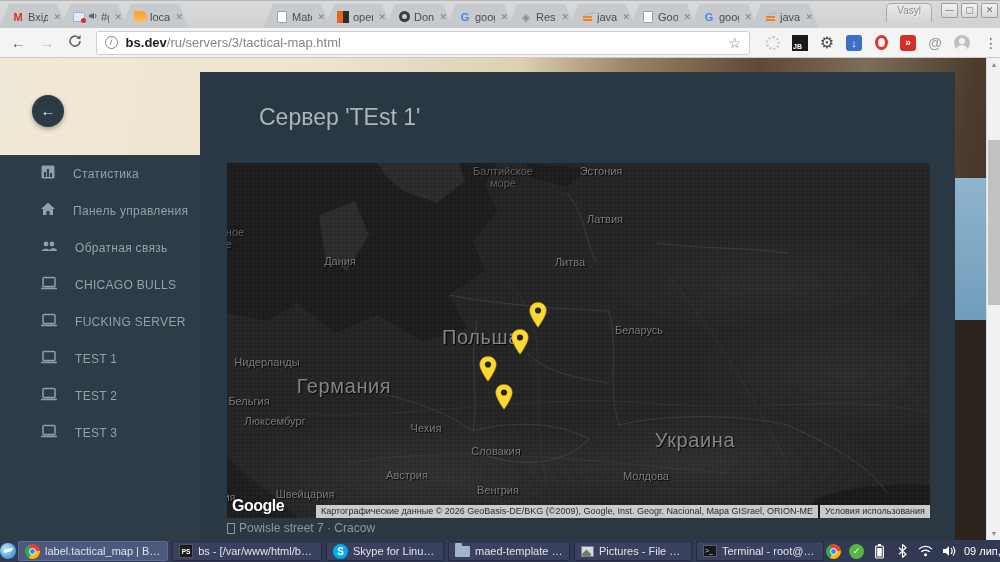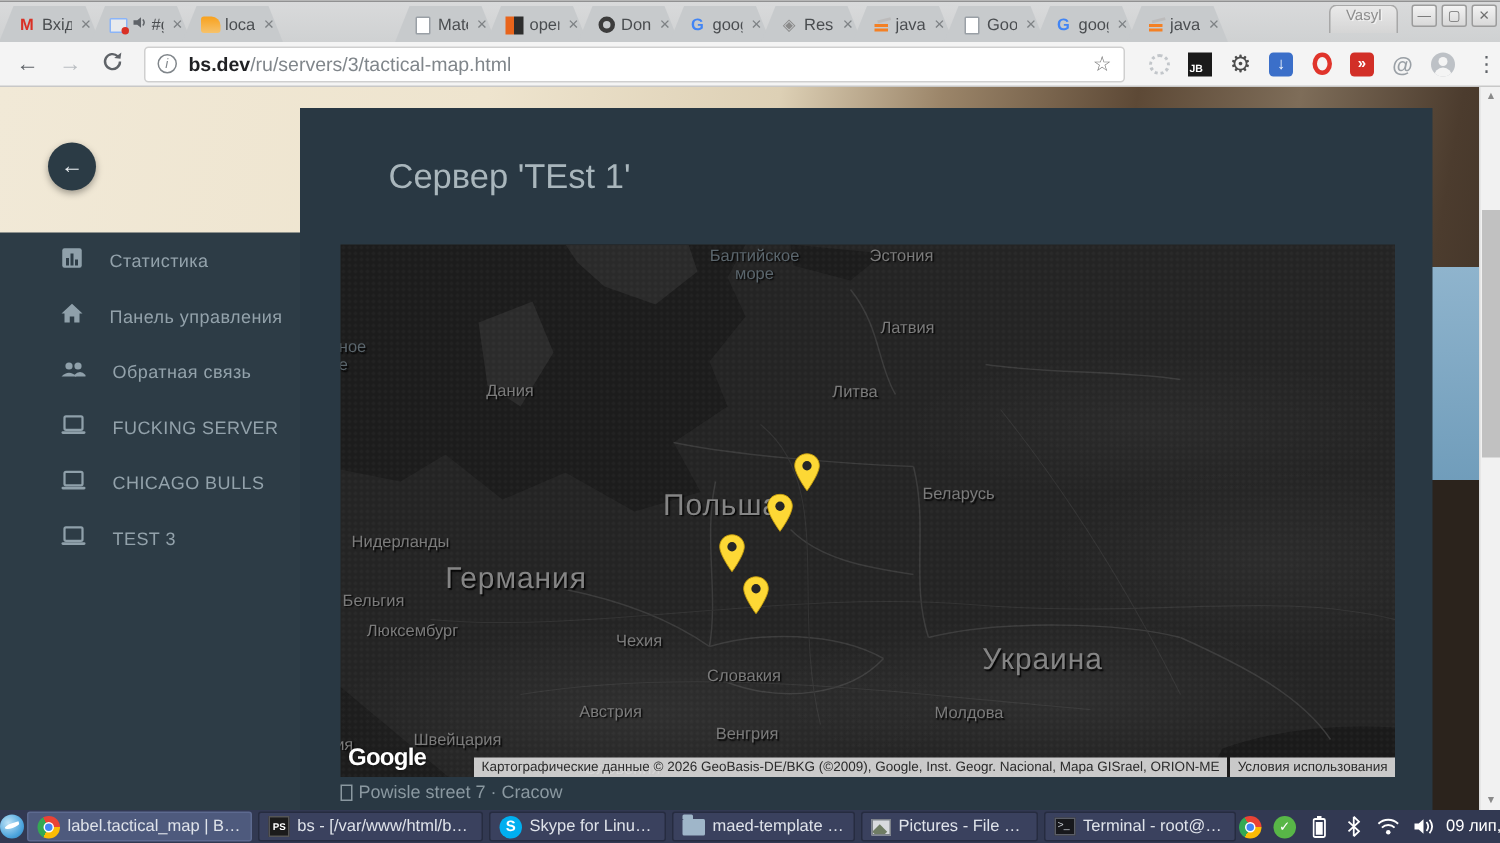--- a/index.html
+++ b/index.html
@@ -347,28 +347,42 @@
             <path d="M1,13 q5,-5 10,0 Z" fill="#8fa0aa"></path>
             <path d="M9.5,12 q4,-4 7.5,0 L17,13 H10 Z" fill="#8fa0aa"></path>
           </svg></span>
         <span>Обратная связь</span>
       </div>
       <div class="side-item">
         <span><svg width="18" height="16" viewBox="0 0 18 16">
             <rect x="3" y="2.5" width="12" height="9" rx="1" fill="none" stroke="#8fa0aa" stroke-width="1.5"></rect>
             <rect x="1" y="12.5" width="16" height="1.8" rx="0.9" fill="#8fa0aa"></rect>
           </svg></span>
-        <span>FUCKING SERVER</span>
+        <span>CHICAGO BULLS</span>
       </div>
       <div class="side-item">
         <span><svg width="18" height="16" viewBox="0 0 18 16">
             <rect x="3" y="2.5" width="12" height="9" rx="1" fill="none" stroke="#8fa0aa" stroke-width="1.5"></rect>
             <rect x="1" y="12.5" width="16" height="1.8" rx="0.9" fill="#8fa0aa"></rect>
           </svg></span>
-        <span>CHICAGO BULLS</span>
+        <span>FUCKING SERVER</span>
+      </div>
+      <div class="side-item">
+        <span><svg width="18" height="16" viewBox="0 0 18 16">
+            <rect x="3" y="2.5" width="12" height="9" rx="1" fill="none" stroke="#8fa0aa" stroke-width="1.5"></rect>
+            <rect x="1" y="12.5" width="16" height="1.8" rx="0.9" fill="#8fa0aa"></rect>
+          </svg></span>
+        <span>TEST 1</span>
+      </div>
+      <div class="side-item">
+        <span><svg width="18" height="16" viewBox="0 0 18 16">
+            <rect x="3" y="2.5" width="12" height="9" rx="1" fill="none" stroke="#8fa0aa" stroke-width="1.5"></rect>
+            <rect x="1" y="12.5" width="16" height="1.8" rx="0.9" fill="#8fa0aa"></rect>
+          </svg></span>
+        <span>TEST 2</span>
       </div>
       <div class="side-item">
         <span><svg width="18" height="16" viewBox="0 0 18 16">
             <rect x="3" y="2.5" width="12" height="9" rx="1" fill="none" stroke="#8fa0aa" stroke-width="1.5"></rect>
             <rect x="1" y="12.5" width="16" height="1.8" rx="0.9" fill="#8fa0aa"></rect>
           </svg></span>
         <span>TEST 3</span>
       </div>
     </div>
 

